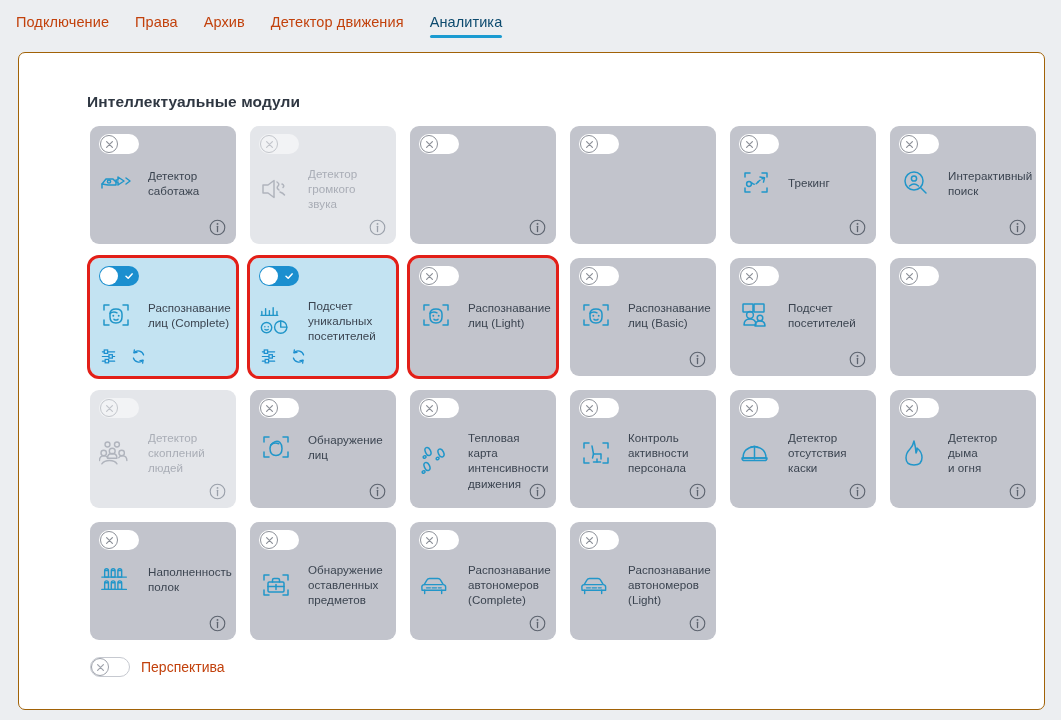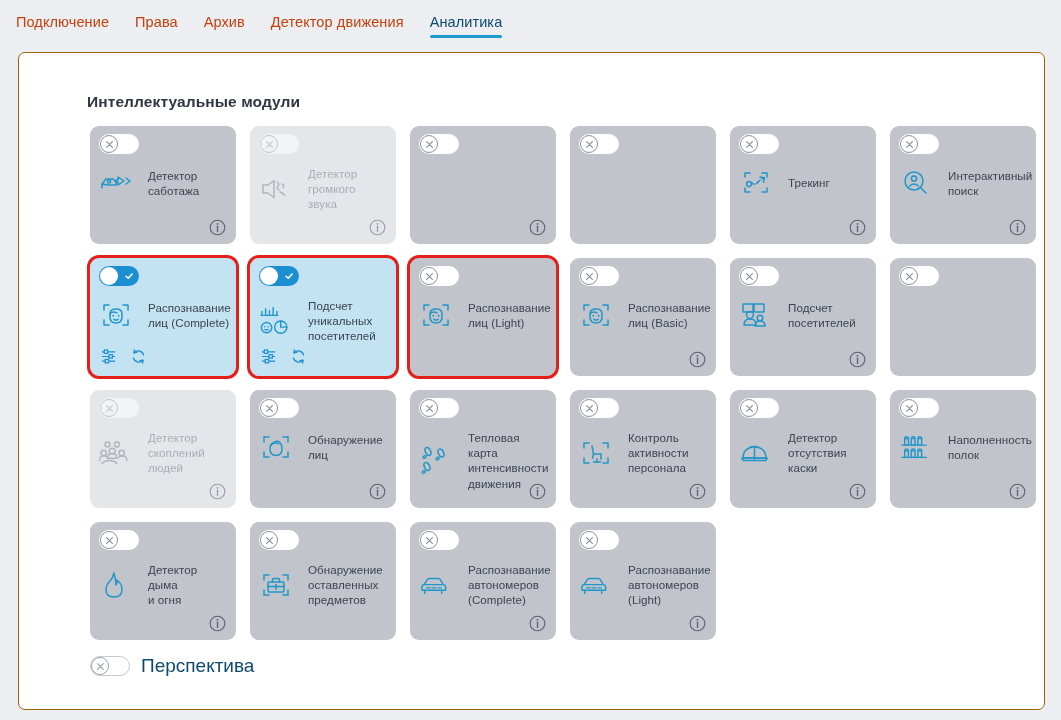--- a/index.html
+++ b/index.html
@@ -160,22 +160,22 @@
   }
   .card-actions .act { cursor: pointer; display: block; }
 
   
   .bottom-row {
     position: absolute;
     left: 71px; bottom: 32px;
     display: flex; align-items: center; gap: 11px;
   }
   .bottom-row .label {
-    font-size: 19px;
-    color: #0c4a6e;
+    font-size: 14px;
+    color: #c2410c;
   }
   .toggle.outline {
     background: #ffffff;
     border: 1.3px solid #c6c9d0;
   }
   .toggle.outline .knob {
     left: 0px; top: 0px;
     border-color: #9ea2ab;
   }
 </style>
@@ -667,57 +667,57 @@
       <div class="card">
         <span class="toggle off">
           <span class="knob">
             <svg width="9" height="9" viewBox="0 0 9 9">
               <path d="M1.6 1.6 L7.4 7.4 M7.4 1.6 L1.6 7.4" stroke="#8d9199" stroke-width="1.2" stroke-linecap="round" fill="none"></path>
             </svg>
           </span>
         </span>
         <div class="card-body">
           <span class="card-icon">
+            <svg width="34" height="30" viewBox="0 0 34 30">
+              <g fill="none" stroke="#2196c9" stroke-width="1.5" stroke-linecap="round" stroke-linejoin="round">
+                <path d="M15 3 q-1 5 -4 8 q-4 4 -4 9 q0 7 8 7 q8 0 8 -7.5 q0 -5.5 -5 -9.5 q0.5 3 -1 5 q-0.5 -7 -2 -12z"></path>
+              </g>
+            </svg>
+          </span>
+          <span class="card-label">Детектор дыма<br>и огня</span>
+        </div>
+        <span class="info-icon"><svg width="17" height="17" viewBox="0 0 17 17">
+            <circle cx="8.5" cy="8.5" r="7.3" fill="none" stroke="#5d646f" stroke-width="1.1"></circle>
+            <circle cx="8.5" cy="4.9" r="0.95" fill="#5d646f"></circle>
+            <path d="M8.5 7.3 v5.2" stroke="#5d646f" stroke-width="1.3" stroke-linecap="round"></path>
+          </svg></span>
+      </div>
+      <div class="card">
+        <span class="toggle off">
+          <span class="knob">
+            <svg width="9" height="9" viewBox="0 0 9 9">
+              <path d="M1.6 1.6 L7.4 7.4 M7.4 1.6 L1.6 7.4" stroke="#8d9199" stroke-width="1.2" stroke-linecap="round" fill="none"></path>
+            </svg>
+          </span>
+        </span>
+        <div class="card-body">
+          <span class="card-icon">
             <svg width="36" height="30" viewBox="0 0 36 30">
               <g fill="none" stroke="#2196c9" stroke-width="1.5" stroke-linecap="round" stroke-linejoin="round">
                 <path d="M3 13 h26 M3 26 h26"></path>
                 <path d="M6 6 h4 v7 h-4z M6 6 q0 -2 2 -2 q2 0 2 2"></path>
                 <path d="M13 6 h4 v7 h-4z M13 6 q0 -2 2 -2 q2 0 2 2"></path>
                 <path d="M20 6 h4 v7 h-4z M20 6 q0 -2 2 -2 q2 0 2 2"></path>
                 <path d="M6 19 h4 v7 h-4z M6 19 q0 -2 2 -2 q2 0 2 2"></path>
                 <path d="M13 19 h4 v7 h-4z M13 19 q0 -2 2 -2 q2 0 2 2"></path>
                 <path d="M20 19 h4 v7 h-4z M20 19 q0 -2 2 -2 q2 0 2 2"></path>
               </g>
             </svg>
           </span>
           <span class="card-label">Наполненность<br>полок</span>
-        </div>
-        <span class="info-icon"><svg width="17" height="17" viewBox="0 0 17 17">
-            <circle cx="8.5" cy="8.5" r="7.3" fill="none" stroke="#5d646f" stroke-width="1.1"></circle>
-            <circle cx="8.5" cy="4.9" r="0.95" fill="#5d646f"></circle>
-            <path d="M8.5 7.3 v5.2" stroke="#5d646f" stroke-width="1.3" stroke-linecap="round"></path>
-          </svg></span>
-      </div>
-      <div class="card">
-        <span class="toggle off">
-          <span class="knob">
-            <svg width="9" height="9" viewBox="0 0 9 9">
-              <path d="M1.6 1.6 L7.4 7.4 M7.4 1.6 L1.6 7.4" stroke="#8d9199" stroke-width="1.2" stroke-linecap="round" fill="none"></path>
-            </svg>
-          </span>
-        </span>
-        <div class="card-body">
-          <span class="card-icon">
-            <svg width="34" height="30" viewBox="0 0 34 30">
-              <g fill="none" stroke="#2196c9" stroke-width="1.5" stroke-linecap="round" stroke-linejoin="round">
-                <path d="M15 3 q-1 5 -4 8 q-4 4 -4 9 q0 7 8 7 q8 0 8 -7.5 q0 -5.5 -5 -9.5 q0.5 3 -1 5 q-0.5 -7 -2 -12z"></path>
-              </g>
-            </svg>
-          </span>
-          <span class="card-label">Детектор дыма<br>и огня</span>
         </div>
         <span class="info-icon"><svg width="17" height="17" viewBox="0 0 17 17">
             <circle cx="8.5" cy="8.5" r="7.3" fill="none" stroke="#5d646f" stroke-width="1.1"></circle>
             <circle cx="8.5" cy="4.9" r="0.95" fill="#5d646f"></circle>
             <path d="M8.5 7.3 v5.2" stroke="#5d646f" stroke-width="1.3" stroke-linecap="round"></path>
           </svg></span>
       </div>
       <div class="card">
         <span class="toggle off">
           <span class="knob">

